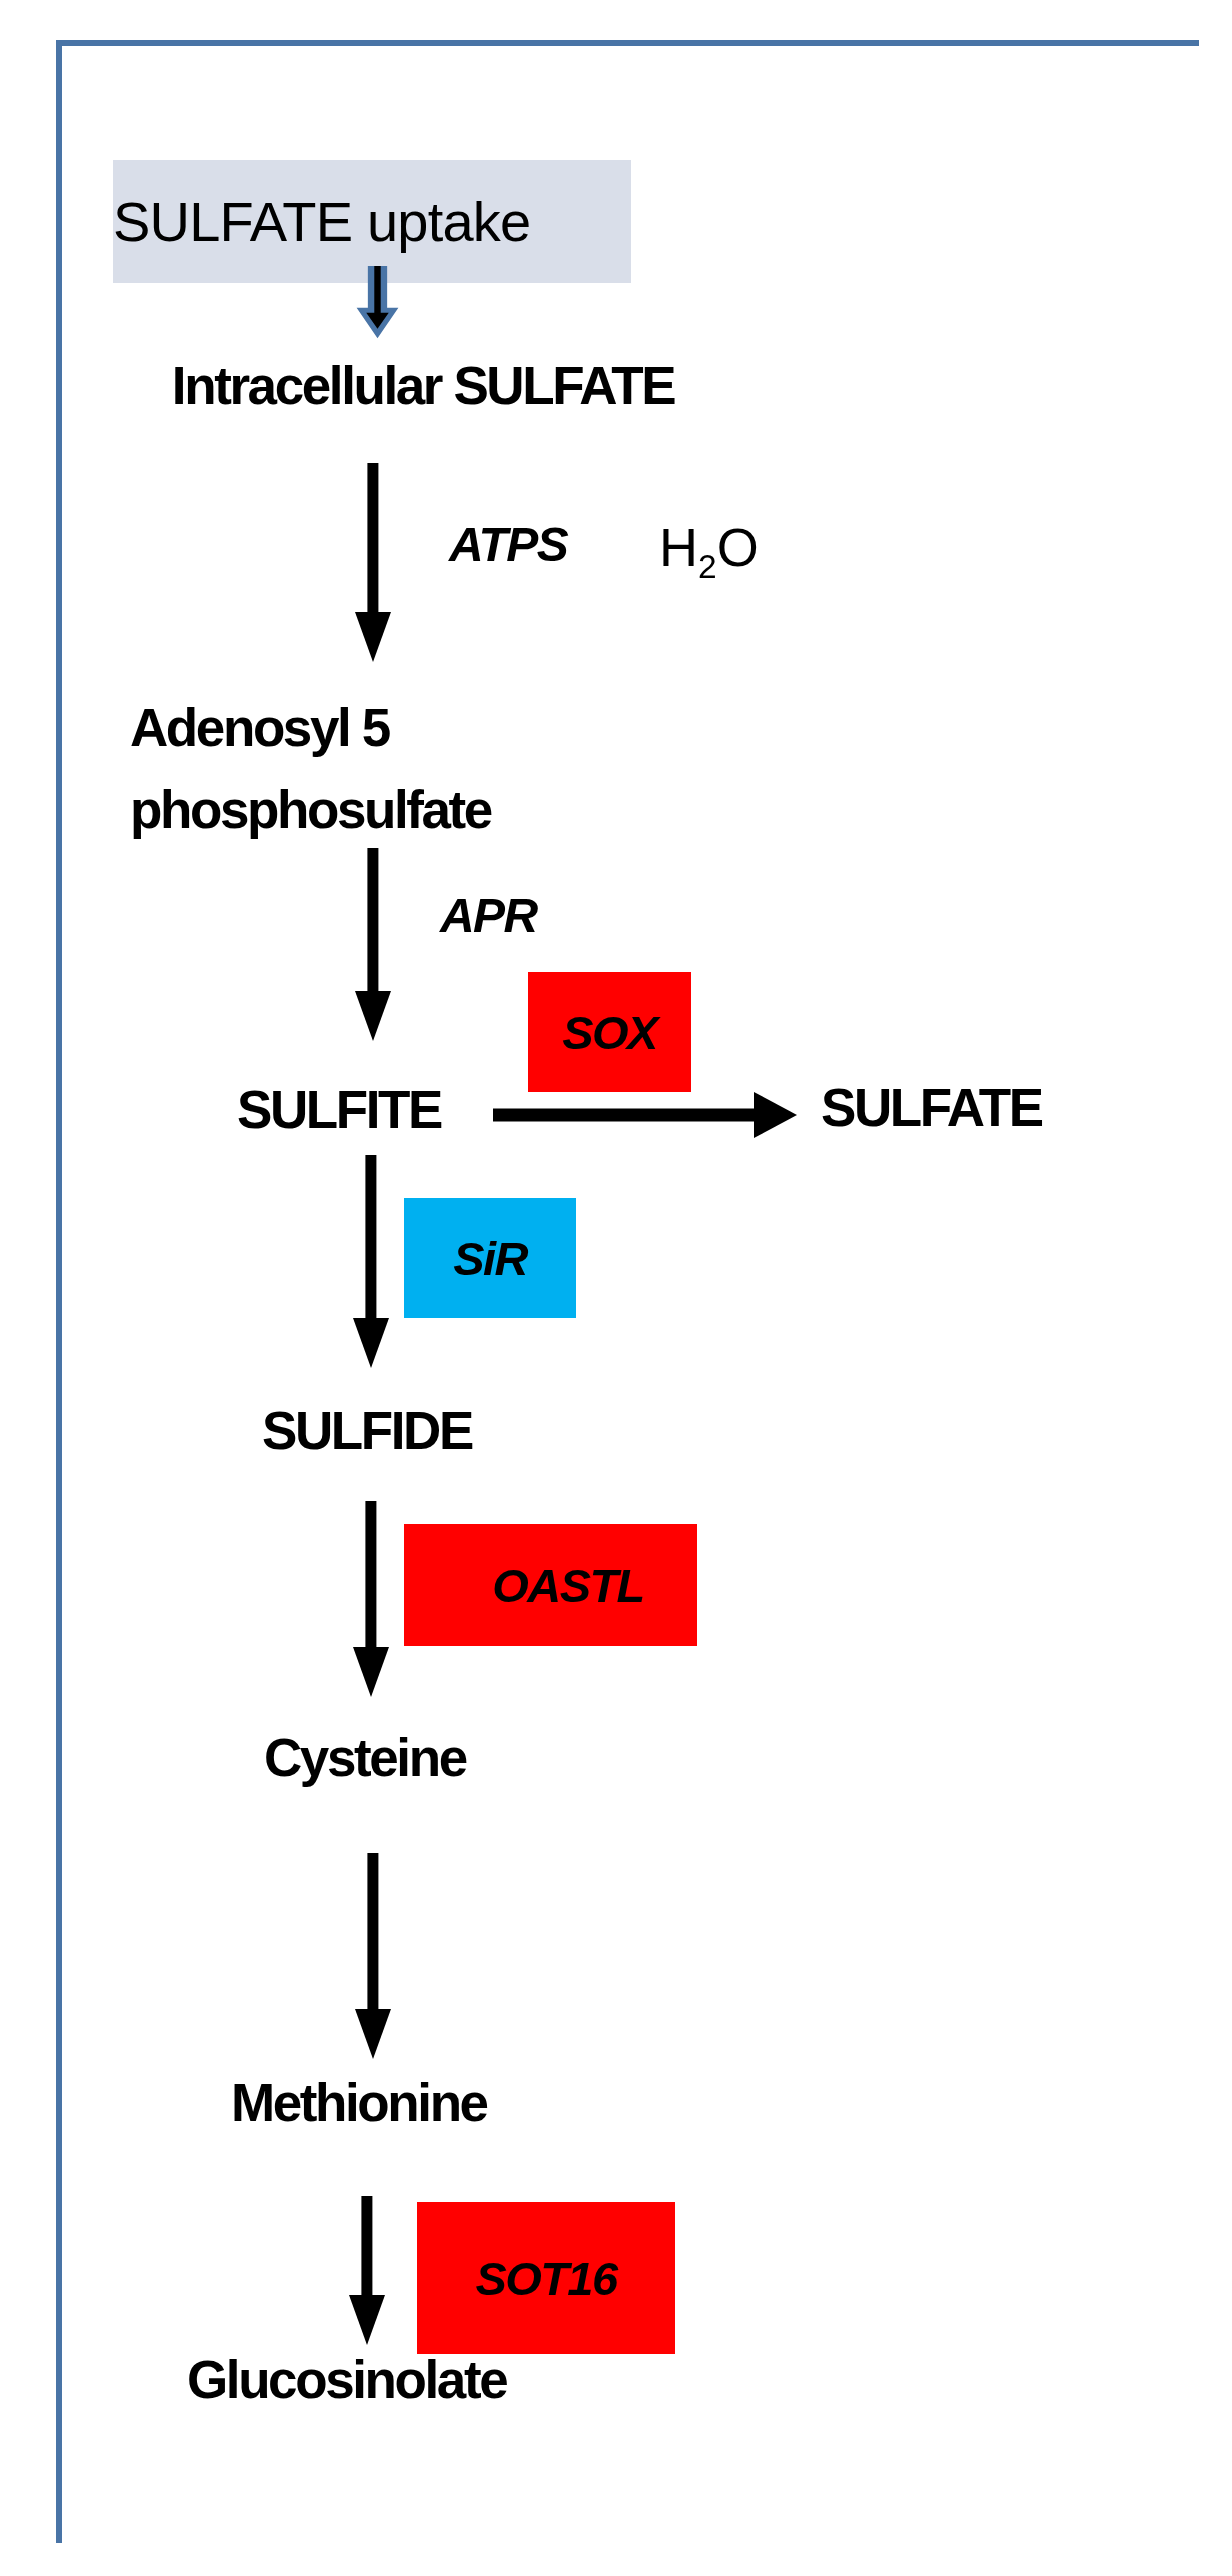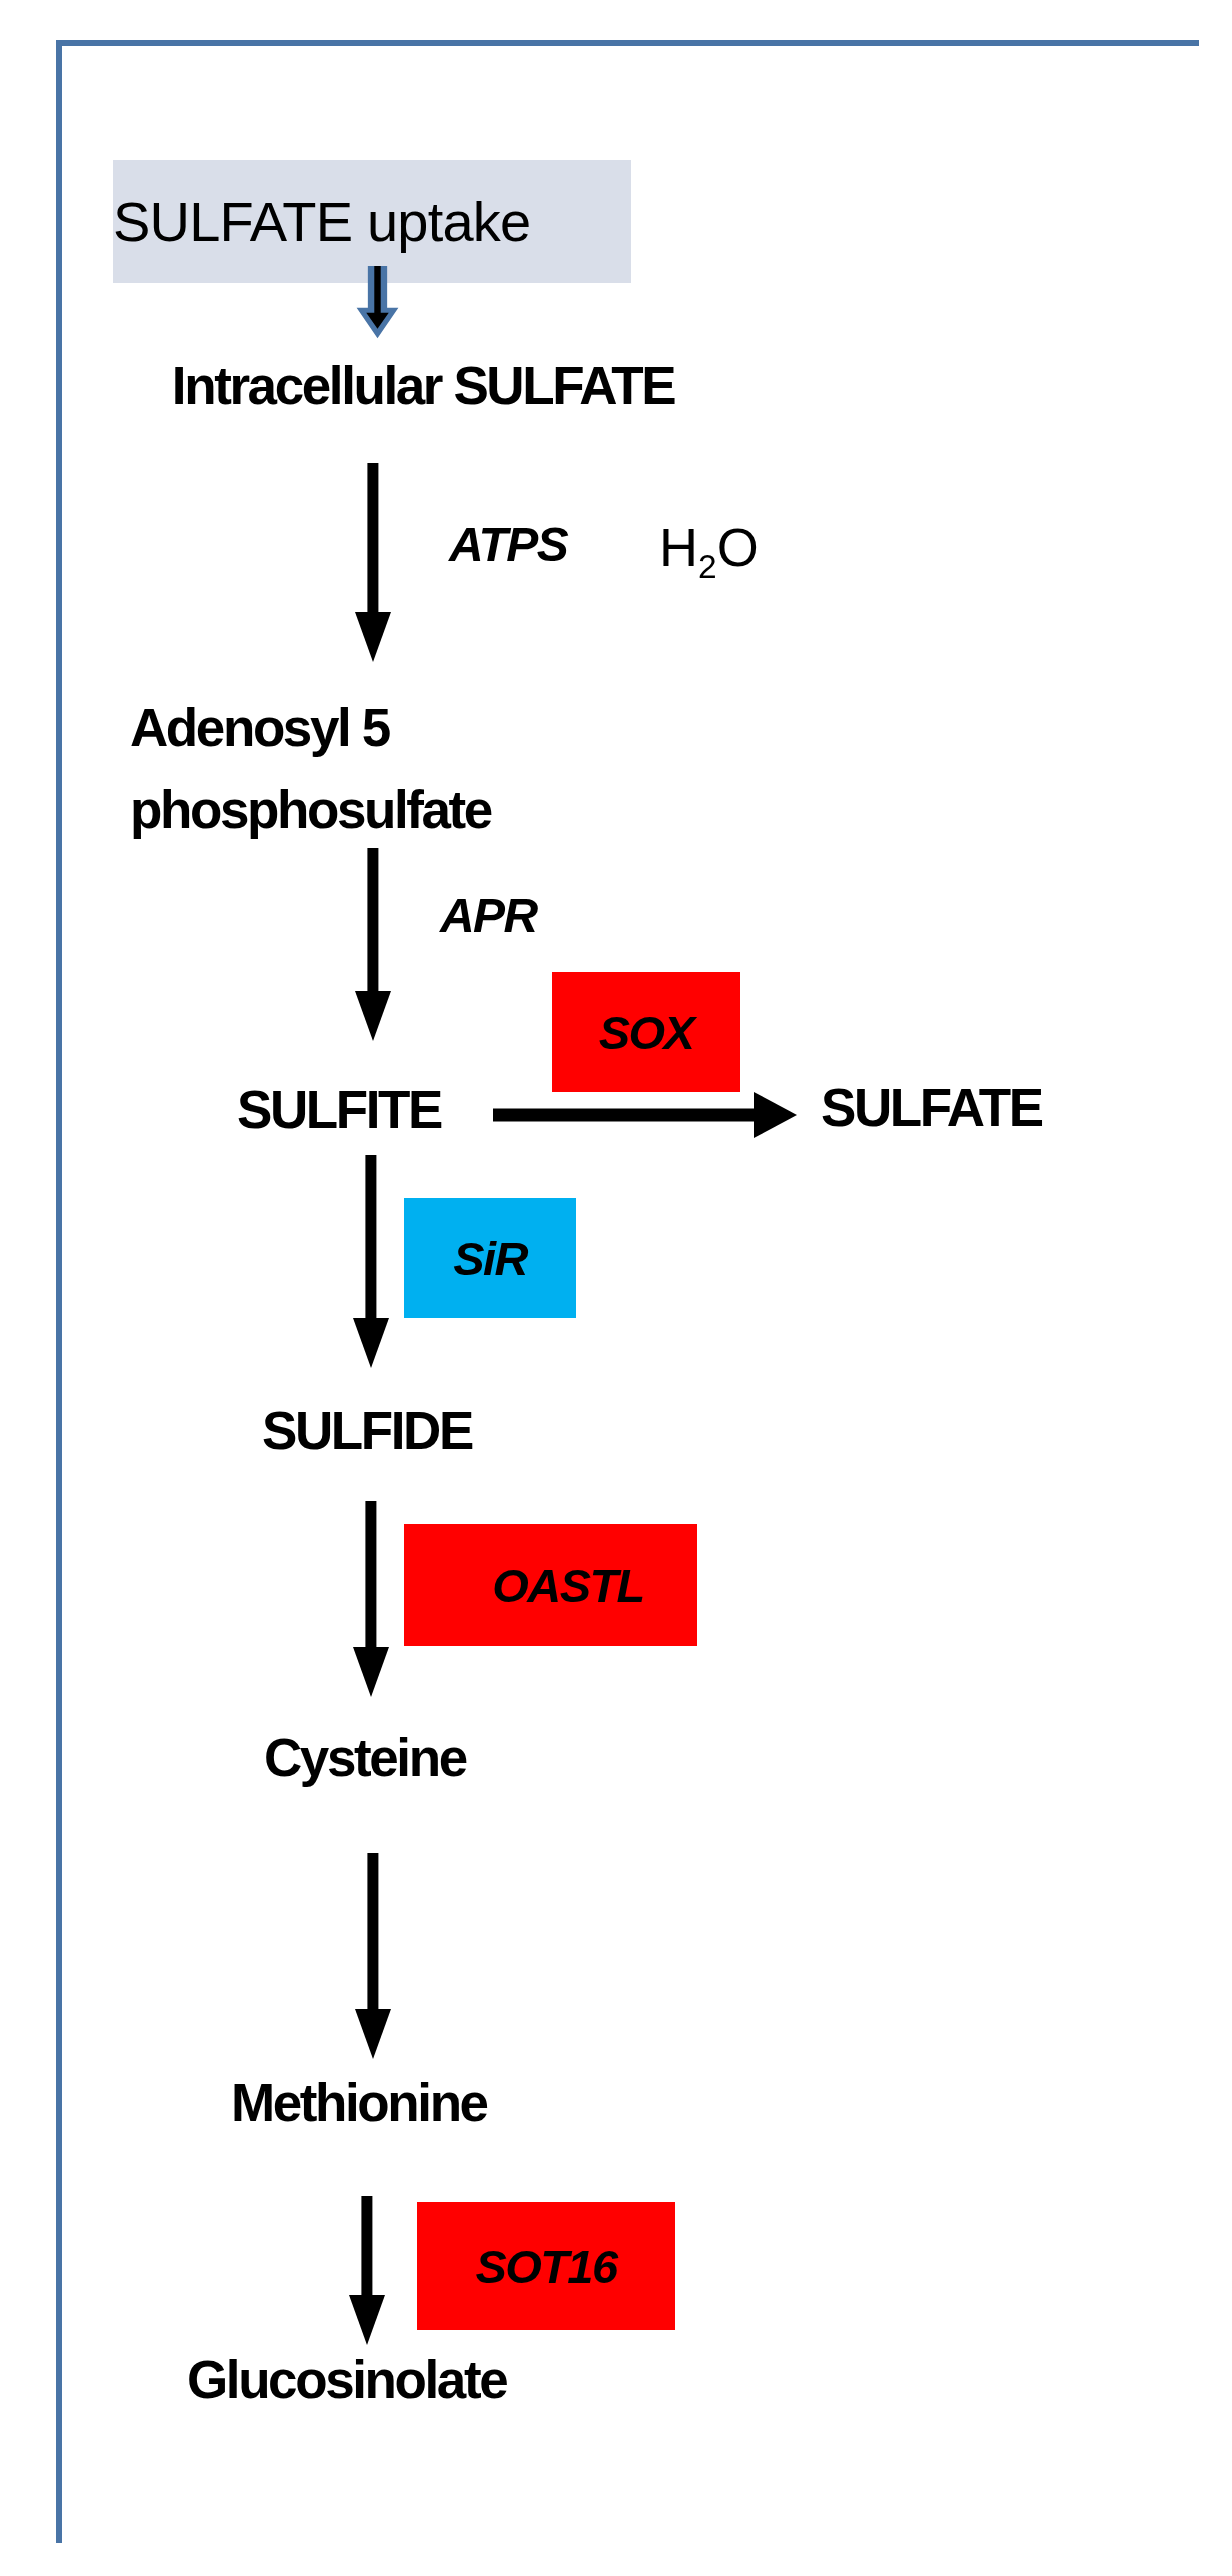--- a/index.html
+++ b/index.html
@@ -137,21 +137,21 @@
     <div>phosphosulfate</div>
   </div>
 
   <div class="varrow" style="left:354px; top:848px; height:193px;">
     <div class="shaft"></div>
     <div class="head"></div>
   </div>
 
   <div class="enzyme" style="left:440px; top:892px;">APR</div>
 
-  <div class="ebox red" style="left:552px; top:972px; width:188px; height:120px;">
+  <div class="ebox red" style="left:528px; top:972px; width:163px; height:120px;">
     <span>SOX</span>
   </div>
 
   <div class="label" style="left:237px; top:1083px;">SULFITE</div>
 
   <div class="harrow" style="left:493px; top:1091px; width:304px;">
     <div class="shaft"></div>
     <div class="head"></div>
   </div>
 
@@ -184,20 +184,20 @@
     <div class="head"></div>
   </div>
 
   <div class="label" style="left:231px; top:2076px;">Methionine</div>
 
   <div class="varrow" style="left:348px; top:2196px; height:149px;">
     <div class="shaft"></div>
     <div class="head"></div>
   </div>
 
-  <div class="ebox red" style="left:417px; top:2202px; width:258px; height:128px;">
+  <div class="ebox red" style="left:417px; top:2202px; width:258px; height:152px;">
     <span>SOT16</span>
   </div>
 
   <div class="label" style="left:187px; top:2353px;">Glucosinolate</div>
 
 </div>
 
 
 </body></html>

